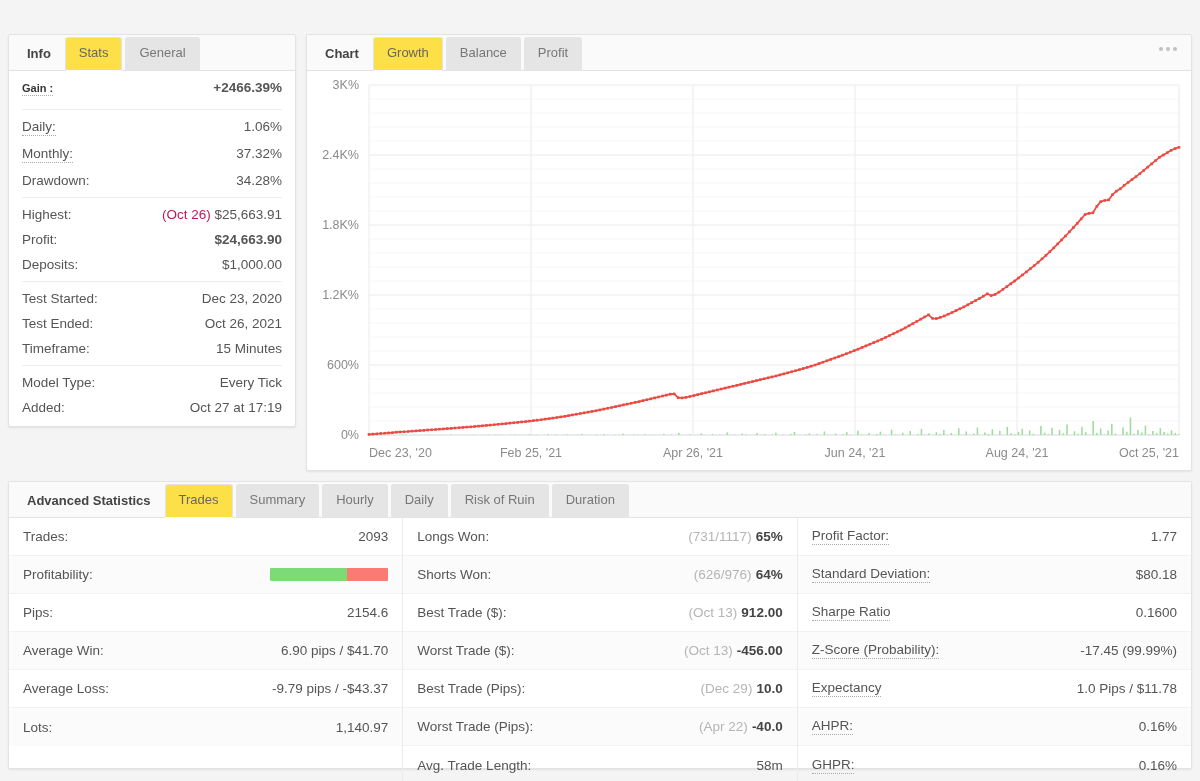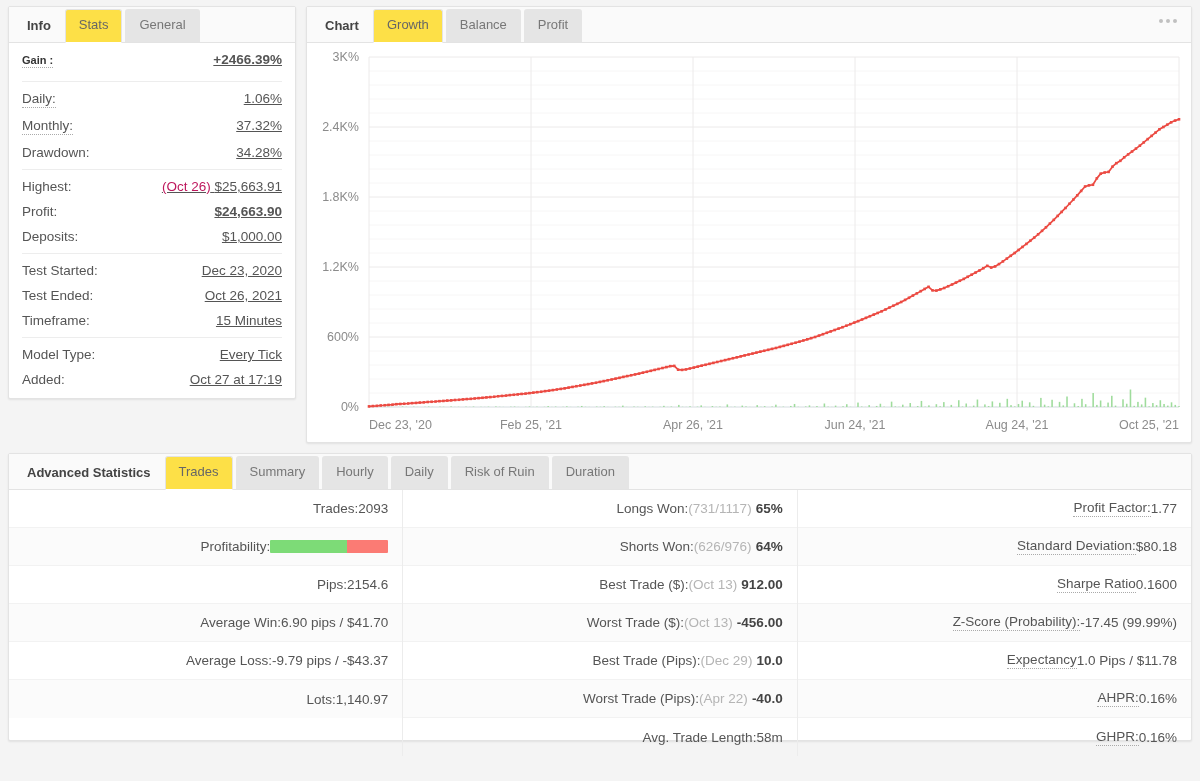--- a/index.html
+++ b/index.html
@@ -51,51 +51,51 @@
     margin-bottom: -1px;
     padding: 7px 13px 9px 13px;
   }
   .more-dots {
     position: absolute; right: 14px; top: 12px;
     display: flex; gap: 3px; cursor: pointer;
   }
   .more-dots i { width: 4px; height: 4px; border-radius: 50%; background: #c0c0c0; display:block; }
 
   
-  .toprow { display: flex; gap: 10px; align-items: flex-start; }
+  .toprow { display: flex; gap: 10px; align-items: flex-start; margin-top: 28px; }
   .left-panel { width: 288px; }
   .chart-panel { flex: 1; height: 437px; }
 
   
   .stat-body { padding: 0 0 6px 0; }
   .srow {
     display: flex; justify-content: space-between; align-items: baseline;
     padding: 5px 13px;
     font-size: 13.5px; color: #555;
   }
   .srow .lbl { color: #555; }
-  .srow .val { color: #555; text-align: center; text-decoration: underline; }
+  .srow .val { color: #555; text-align: center; }
   .dotted { border-bottom: 1px dotted #aaa; padding-bottom: 1px; }
   .sep { height: 1px; background: #ededed; margin: 4px 13px; }
   .row-gain { padding-top: 9px; padding-bottom: 9px; }
   .row-gain .lbl { font-weight: bold; color: #333; font-size: 11px; }
   .green { color: #23c03c; font-weight: bold; }
   .muted { color: #be185d; }
 
   
   .chart-area { position: relative; height: 400px; }
   .chart-svg { display: block; width: 100%; height: 400px; }
 
   
   .bottom-panel { margin-top: 10px; height: 288px; }
   .stats-grid { display: flex; }
   .stats-col { flex: 1; border-right: 1px solid #ececec; }
   .stats-col:last-child { border-right: none; }
   .trow {
-    display: flex; justify-content: flex-end; align-items: center;
+    display: flex; justify-content: space-between; align-items: center;
     height: 38px; padding: 0 14px;
     font-size: 13.5px; color: #555;
     border-bottom: 1px solid #f2f2f2;
   }
   .trow:nth-child(even) { background: #fbfbfb; }
   .trow:last-child { border-bottom: none; }
   .trow .tval { text-align: right; color: #555; }
   .prefix { color: #b5b5b5; margin-right: 4px; }
   .bold-val { color: #444; font-weight: bold; }
   .profit-bar {

